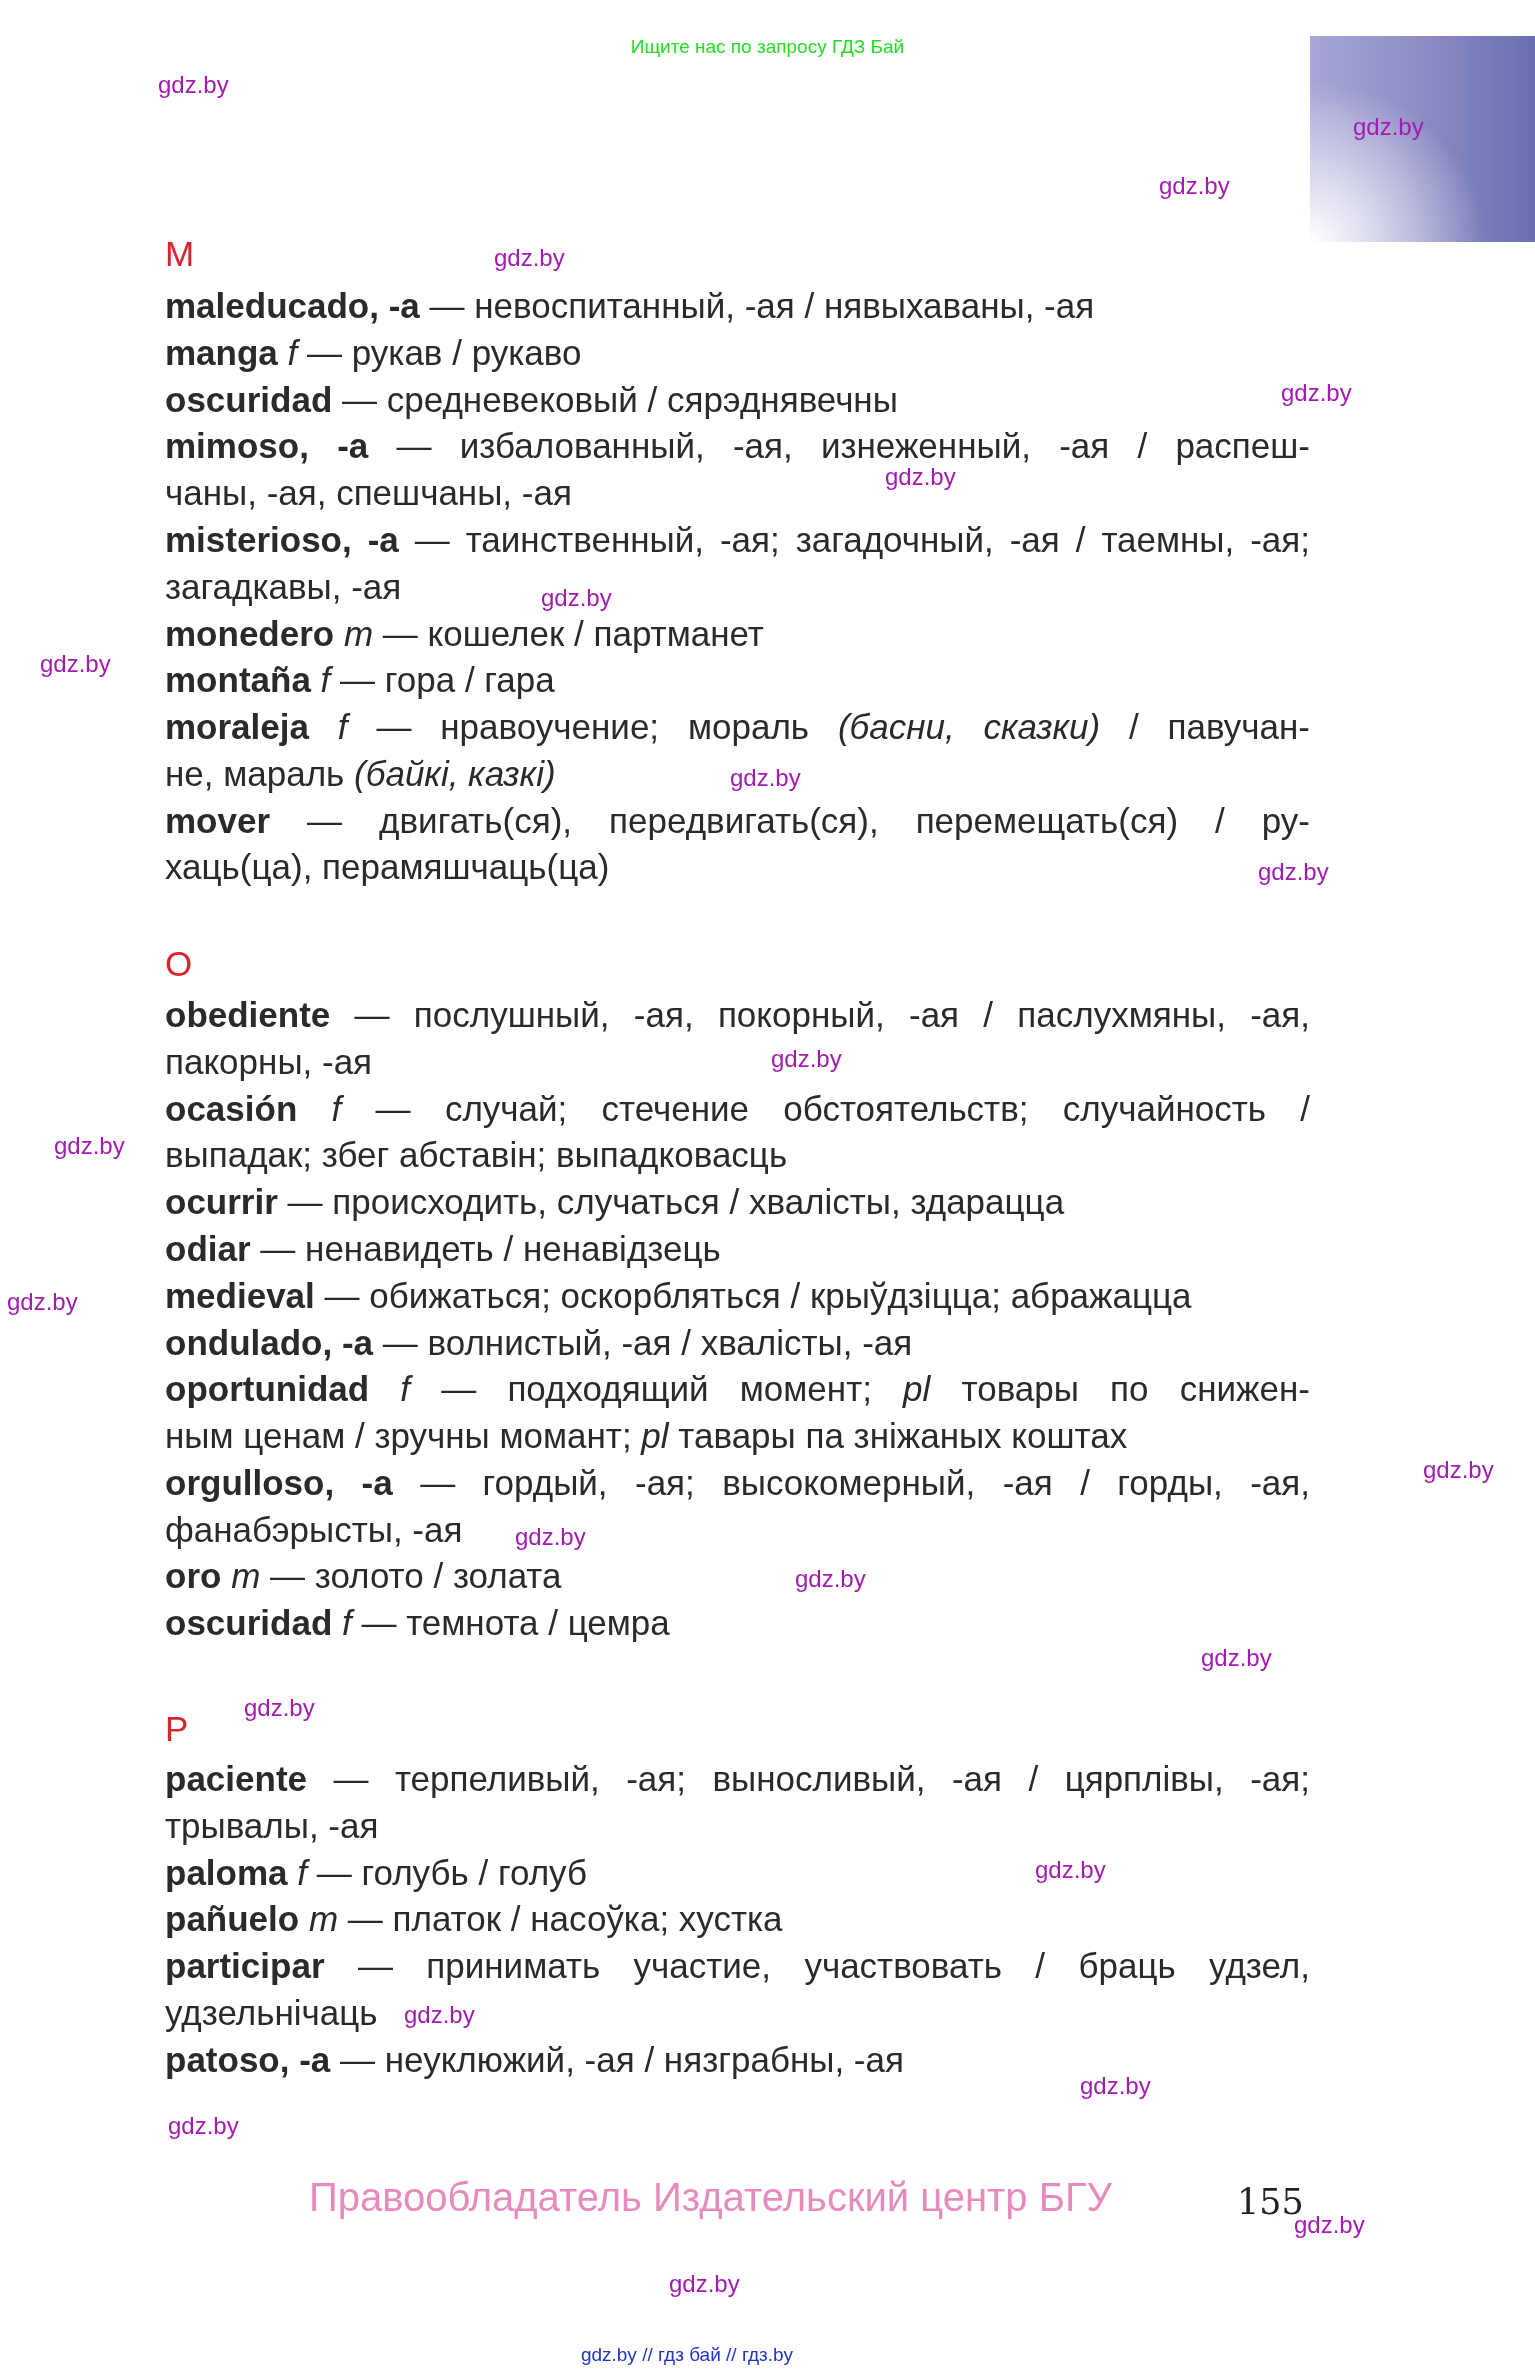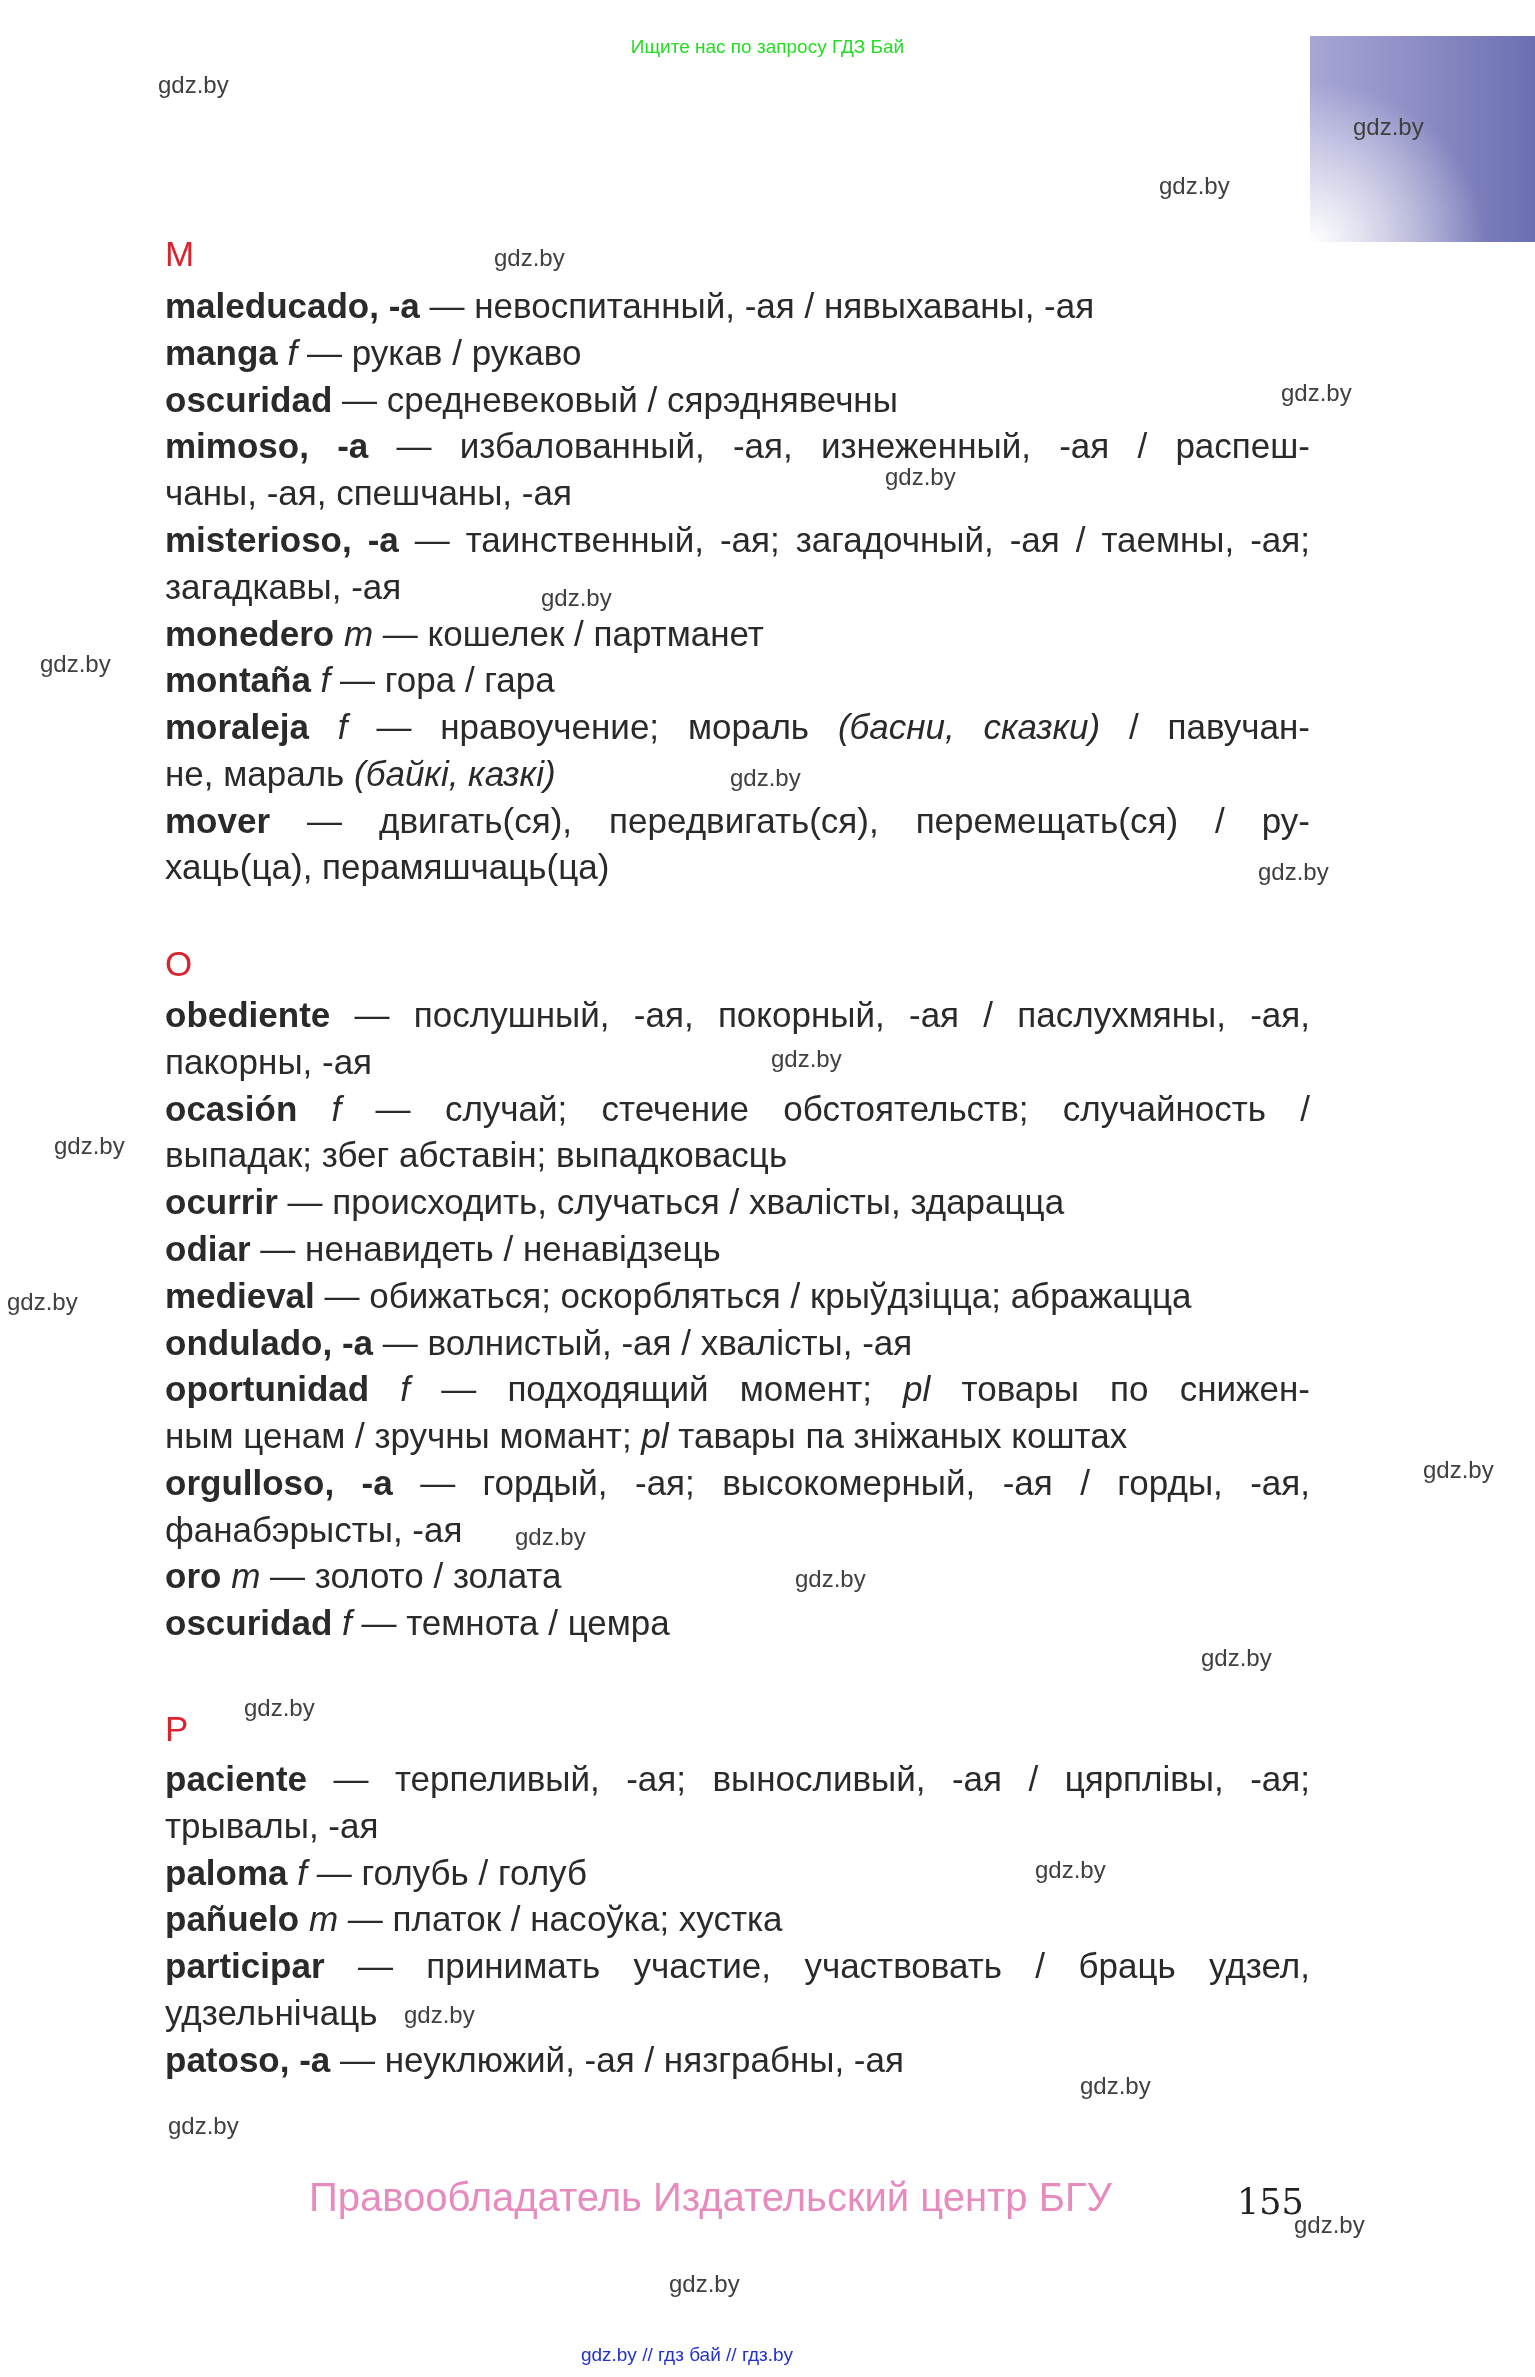--- a/index.html
+++ b/index.html
@@ -4,21 +4,21 @@
 <style>
   html, body { margin:0; padding:0; background:#ffffff; }
   body { width:1535px; height:2377px; position:relative; overflow:hidden;
          font-family:"Liberation Sans", sans-serif; color:#2a2a2a; }
   .top-banner { position:absolute; top:3.5px; left:0; width:1535px; text-align:center;
          font-size:19px; color:#22dd22;margin-top:32px; }
   .corner-block { position:absolute; left:1310px; top:36px; width:225px; height:206px;
          background:
            radial-gradient(ellipse at 0% 100%, #ffffff 0%, rgba(255,255,255,0) 55%),
            linear-gradient(90deg, #a7a6d6 0%, #8f8fc6 45%, #6b6fb2 100%); }
-  .wm { position:absolute; font-size:24px; color:#404040; white-space:nowrap; }
+  .wm { position:absolute; font-size:24px; color:#a21caf; white-space:nowrap; }
   .letter { position:absolute; left:165px; font-size:35px; color:#d9232e; font-weight:normal; }
   .entries { position:absolute; left:165px; width:1145px; }
   .line { position:absolute; left:0; width:1145px; height:47px; font-size:35px; line-height:47px;
           white-space:nowrap; }
   .line.justify { text-align:justify; text-align-last:justify; white-space:normal; }
   .hw { font-weight:bold; color:#2a2a2a; }
   .gram { font-style:italic; }
   .note { font-style:italic; }
   .page-num { position:absolute; left:1237px; top:2136px; font-family:"DejaVu Serif", serif;
          font-size:35px; color:#222;margin-top:46px; }

